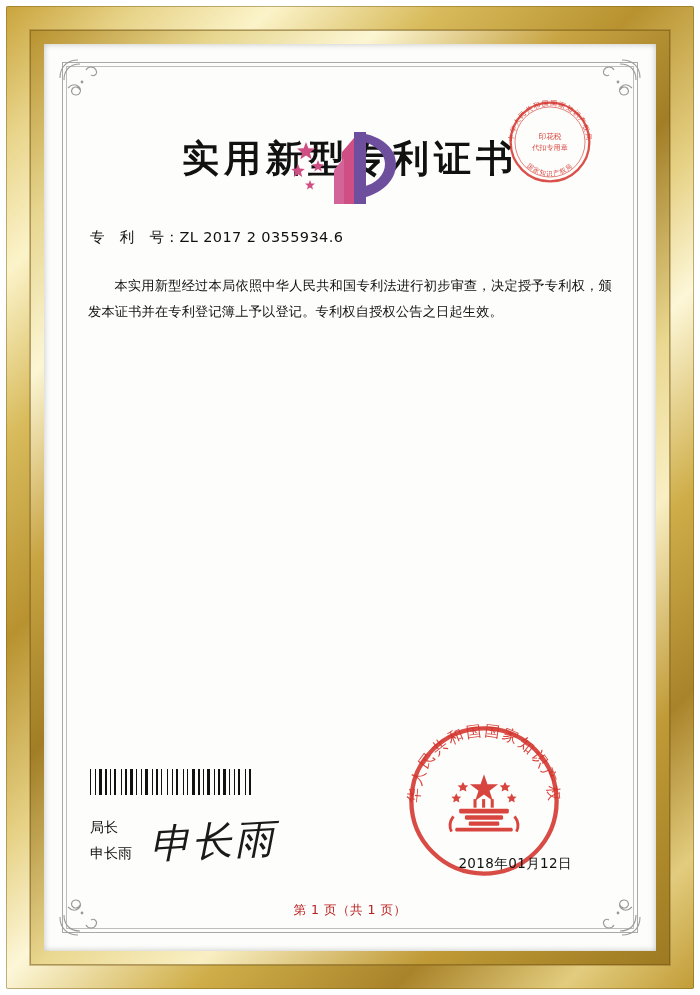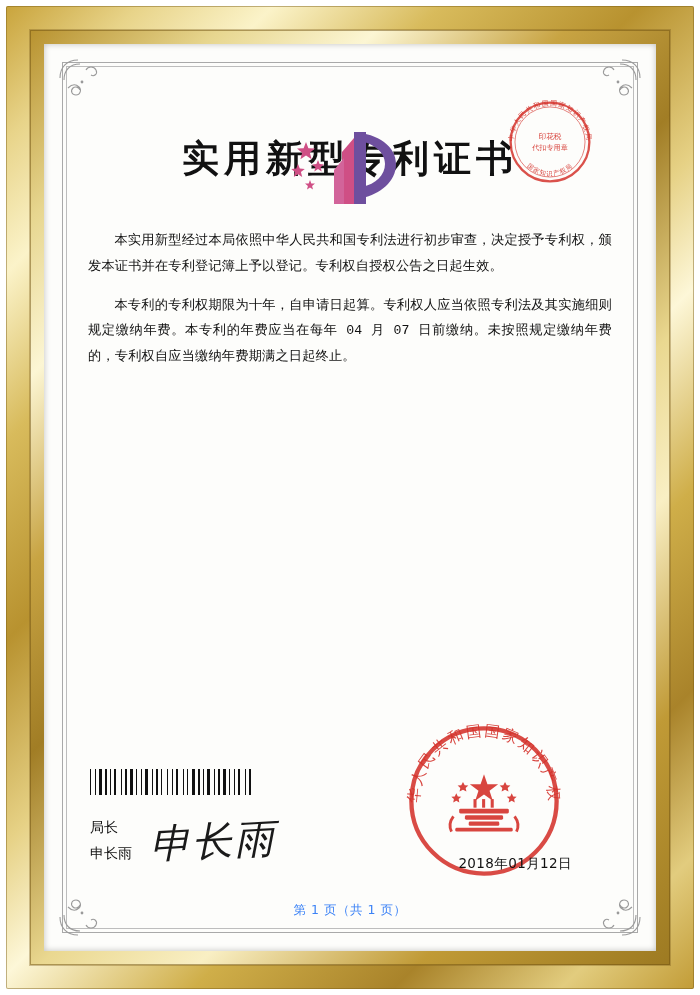--- a/index.html
+++ b/index.html
@@ -123,21 +123,20 @@
     margin-bottom: 26px;
     letter-spacing: .4px;
     white-space: nowrap;
   }
   .field .lbl { }
   .field .val { }
 
   .paras {
     margin-top: 18px;
     padding: 0 4px;
-    font-family: Liberation Mono, monospace;
   }
   .para {
     font-size: 13.2px;
     line-height: 1.95;
     color: #111;
     text-align: justify;
     text-indent: 2em;
     letter-spacing: .2px;
   }
 
@@ -184,21 +183,21 @@
     font-size: 13.5px;
     color: #111;
     letter-spacing: .4px;
   }
 
   .page-num {
     position: absolute;
     bottom: 2px; left: 0; right: 0;
     text-align: center;
     font-size: 12.5px;
-    color: #3b82f6;
+    color: #b91c1c;
     letter-spacing: .5px;
   }
 </style>
 </head>
 <body>
 
 <div class="page">
 
   <div class="frame-outer"></div>
   <div class="frame-bevel-in"></div>
@@ -283,25 +282,27 @@
             <textPath href="#arcBotText" startOffset="50%" text-anchor="middle">国家知识产权局</textPath>
           </text>
           <text x="50" y="47" text-anchor="middle" font-size="8" fill="#d4322b" opacity=".92" font-family="DejaVu Sans, sans-serif">印花税</text>
           <text x="50" y="58" text-anchor="middle" font-size="7.4" fill="#d4322b" opacity=".92" font-family="DejaVu Sans, sans-serif">代扣专用章</text>
         </svg>
       </div>
 
       <div class="title">实用新型专利证书</div>
 
       <div class="fields">
+        <div class="field">
+          <span class="lbl">专　利　号：</span><span class="val">ZL 2017 2 0355934.6</span>
+        </div>
       </div>
 
       <div class="paras">
         <p class="para">本实用新型经过本局依照中华人民共和国专利法进行初步审查，决定授予专利权，颁发本证书并在专利登记簿上予以登记。专利权自授权公告之日起生效。</p>
-        <p class="para">本专利的专利权期限为十年，自申请日起算。专利权人应当依照专利法及其实施细则规定缴纳年费。本专利的年费应当在每年 04 月 07 日前缴纳。未按照规定缴纳年费的，专利权自应当缴纳年费期满之日起终止。</p>
       </div>
 
       <div class="barcode" id="barcode">
           <i style="width:1px"></i>
           <i style="width:2px;background:transparent"></i>
           <i style="width:1px"></i>
           <i style="width:1px;background:transparent"></i>
           <i style="width:3px"></i>
           <i style="width:1px;background:transparent"></i>
           <i style="width:2px"></i>

